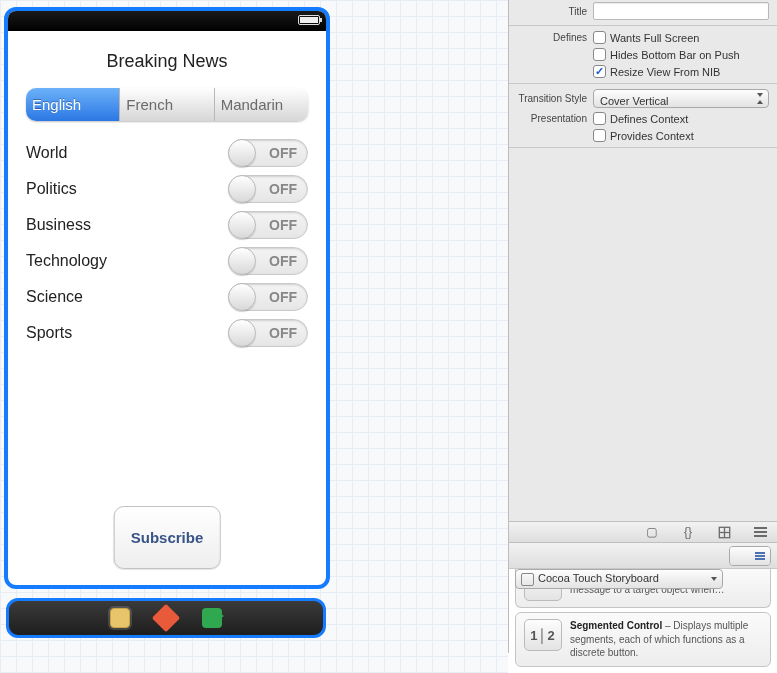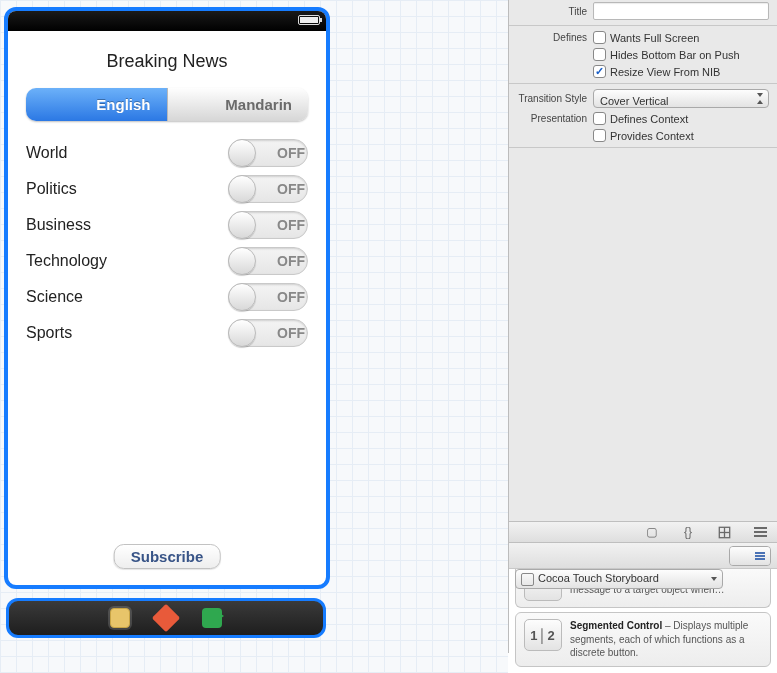--- a/index.html
+++ b/index.html
@@ -26,40 +26,40 @@
   position: relative;
 }
 .battery { position: absolute; right: 6px; top: 4px; width: 22px; height: 10px; border: 1px solid #ddd; border-radius: 2px; }
 .battery::after { content:""; position:absolute; right:-3px; top:2px; width:2px; height:4px; background:#ddd; }
 .battery-fill { position:absolute; left:1px; top:1px; right:1px; bottom:1px; background:#eee; }
 
 .app-body { padding: 14px 18px 0 18px; }
 .app-title { text-align: center; font-size: 18px; color: #222; margin: 6px 0 16px; font-weight: 400; }
 
 .seg { display: flex; border-radius: 10px; overflow: hidden; box-shadow: 0 1px 2px rgba(0,0,0,.25); margin-bottom: 14px; }
-.seg-item { flex: 1; text-align: right; padding: 8px 16px; font-size: 15px; font-weight: bold;
+.seg-item { flex: 1; text-align: left; padding: 8px 6px; font-size: 15px; font-weight: normal;
   background: linear-gradient(#fefefe,#d6d6d6); color:#6b6b6b; border-right:1px solid #b8b8b8; cursor:pointer;}
 .seg-item:last-child { border-right:none; }
 .seg-item.active { background: linear-gradient(#6cb1f9,#2b78e4); color:#fff; text-shadow:0 -1px 0 rgba(0,0,0,.3);}
 
 .row { display:flex; align-items:center; justify-content:space-between; height:36px; font-size:16px; color:#222; }
 .switch {
   width: 80px; height: 28px; border-radius: 14px;
   background: linear-gradient(#f4f4f4,#e6e6e6);
   border:1px solid #c9c9c9; position:relative; display:flex; align-items:center;
   box-shadow: inset 0 1px 2px rgba(0,0,0,.15);
   cursor:pointer;
 }
 .switch-thumb { width:28px; height:28px; border-radius:50%; background:linear-gradient(#fff,#d8d8d8);
   border:1px solid #bbb; position:absolute; left:-1px; top:-1px; box-shadow:0 1px 1px rgba(0,0,0,.2);}
-.switch-label { position:absolute; right:2px; font-size:14px; font-weight:bold; color:#888;}
+.switch-label { position:absolute; right:10px; font-size:14px; font-weight:bold; color:#888;}
 
 .subscribe {
   position:absolute; bottom:16px; left:50%; transform:translateX(-50%);
-  padding: 3px 16px; border:1px solid #c2c2c2; border-radius:10px;
+  padding: 22px 16px; border:1px solid #c2c2c2; border-radius:10px;
   background:linear-gradient(#fff,#eee); color:#385487; font-size:15px; font-weight:bold;
   box-shadow:0 1px 1px rgba(0,0,0,.1); cursor:pointer;
 }
 
 
 .dock {
   position:absolute; left:6px; top:598px; width:320px; height:40px;
   border:3px solid #167cff; border-radius:12px;
   background: linear-gradient(#3a3a3a,#1e1e1e);
   display:flex; align-items:center; justify-content:center; gap:26px;
@@ -126,20 +126,21 @@
     <div class="statusbar">
       <div class="battery">
           <div class="battery-fill"></div>
         </div>
     </div>
     <div class="app-body">
       <div class="app-title">Breaking News</div>
 
       <div class="seg">
         <div class="seg-item active">English</div>
+        <div class="seg-item">French</div>
         <div class="seg-item">Mandarin</div>
       </div>
 
       <div class="row">
         <span>World</span>
         <div class="switch">
             <div class="switch-thumb"></div>
             <span class="switch-label">OFF</span>
           </div>
       </div>

